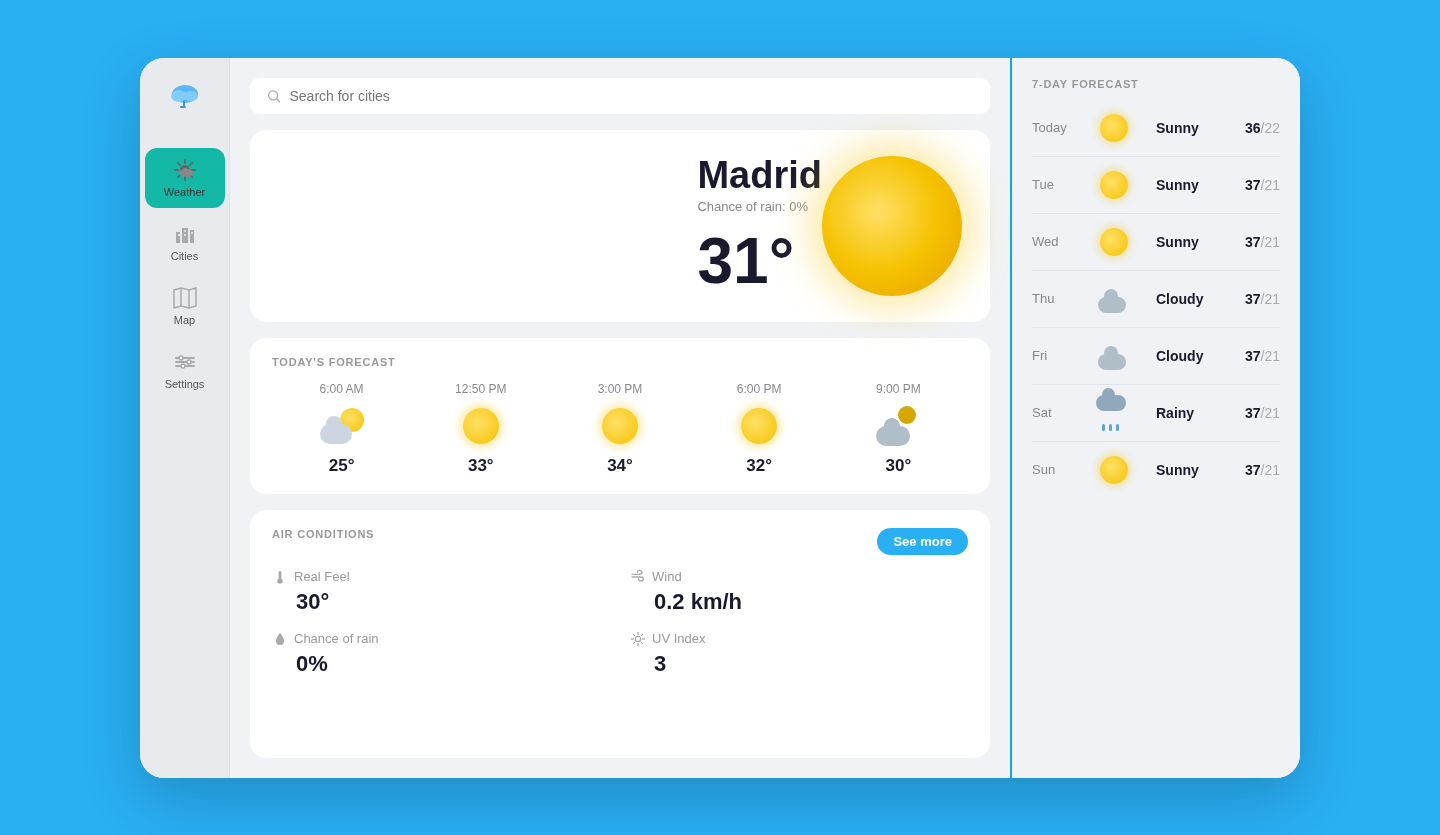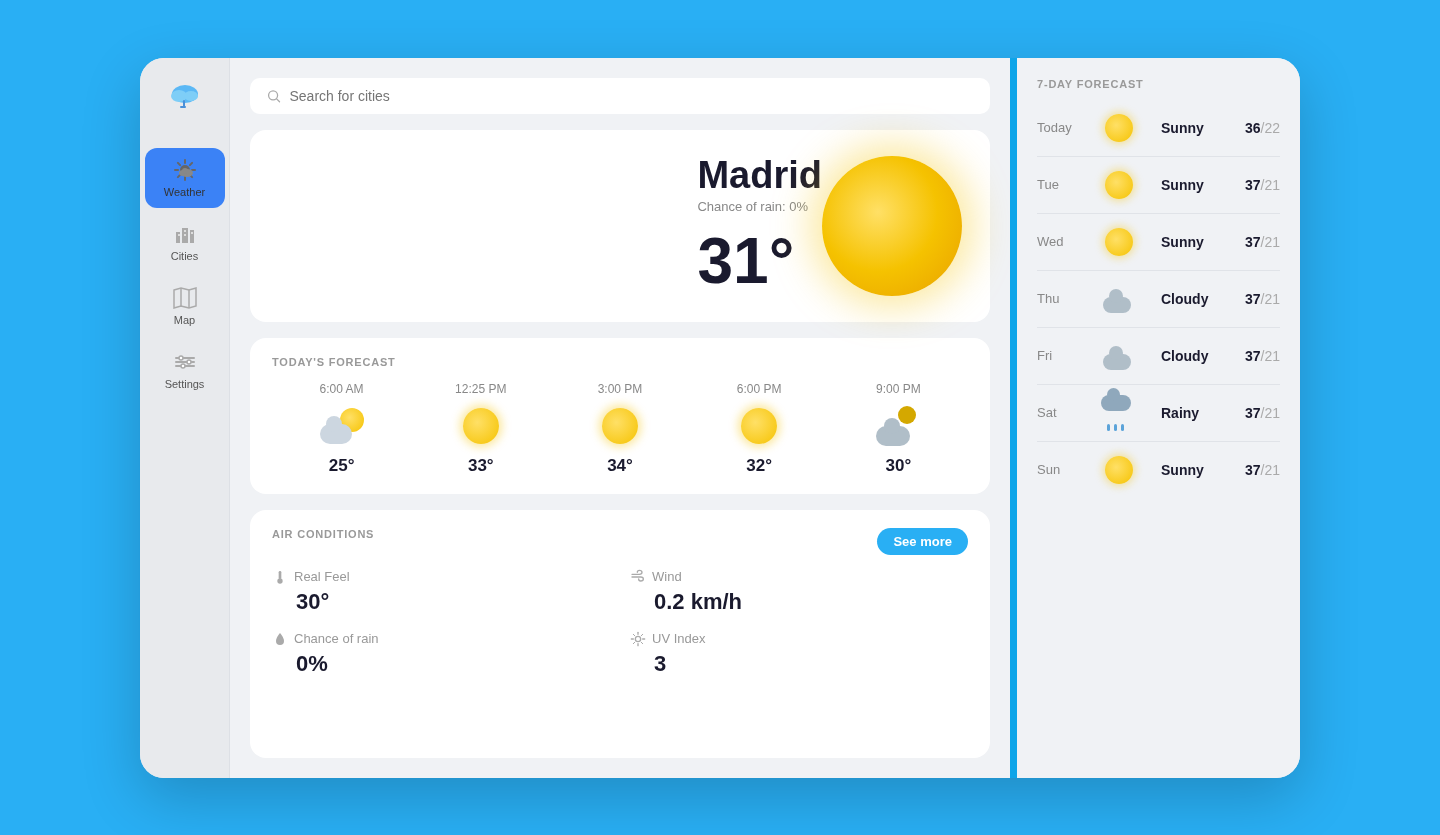--- a/index.html
+++ b/index.html
@@ -43,21 +43,21 @@
       flex-direction: column;
       align-items: center;
       gap: 4px;
       padding: 10px 8px;
       width: 80px;
       border-radius: 12px;
       cursor: pointer;
       margin-bottom: 4px;
     }
     .sidebar-item.active {
-      background: #3b82f6;
+      background: #14b8a6;
     }
     .sidebar-item svg { width: 24px; height: 24px; }
     .sidebar-label {
       font-size: 11px;
       color: #555;
       font-weight: 500;
     }
     .sidebar-item.active .sidebar-label {
       color: #333;
     }
@@ -269,21 +269,21 @@
       margin-left: 24px;
     }
     
     .forecast-sidebar {
       width: 290px;
       background: #f0f2f5;
       padding: 20px;
       display: flex;
       flex-direction: column;
       gap: 0;
-      border-left: 7px solid #0ea5e9;
+      border-left: 2px solid #0ea5e9;
     }
     .forecast-7-title {
       font-size: 11px;
       font-weight: 700;
       color: #999;
       letter-spacing: 0.8px;
       text-transform: uppercase;
       margin-bottom: 10px;
     }
     .forecast-7-list {
@@ -468,21 +468,21 @@
             <div class="icon-partly-cloudy">
                 <div class="sun-part"></div>
                 <div class="cloud-part"></div>
               </div>
           </div>
           <span class="forecast-temp">25°</span>
         </div>
 
 
         <div class="forecast-item">
-          <span class="forecast-time">12:25 PM</span>
+          <span class="forecast-time">12:50 PM</span>
           <div class="forecast-icon">
             <div class="icon-sunny"></div>
           </div>
           <span class="forecast-temp">33°</span>
         </div>
 
         <div class="forecast-item">
           <span class="forecast-time">3:00 PM</span>
           <div class="forecast-icon">
             <div class="icon-sunny"></div>

